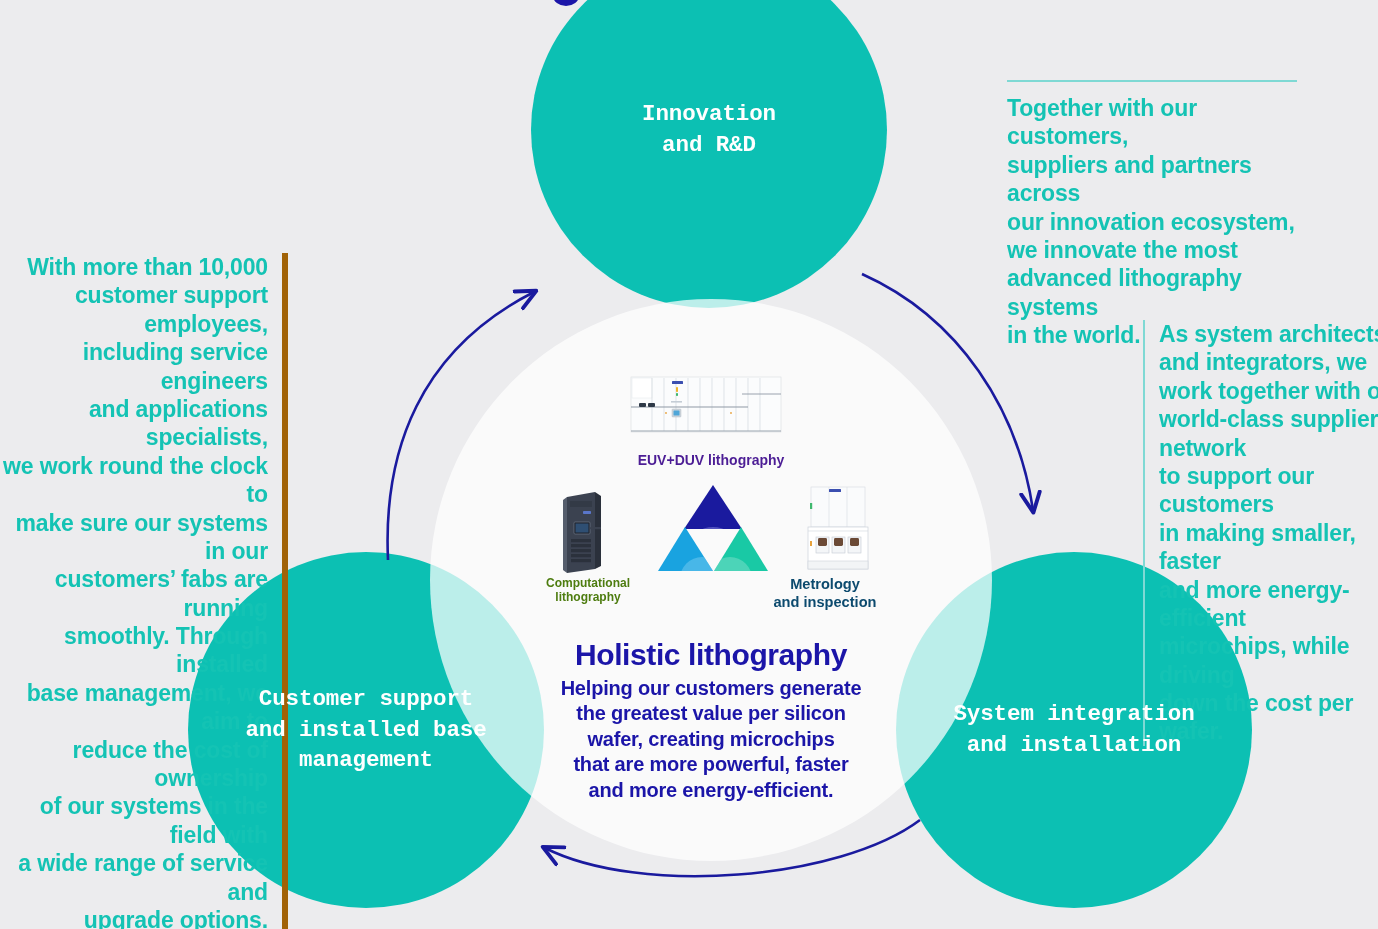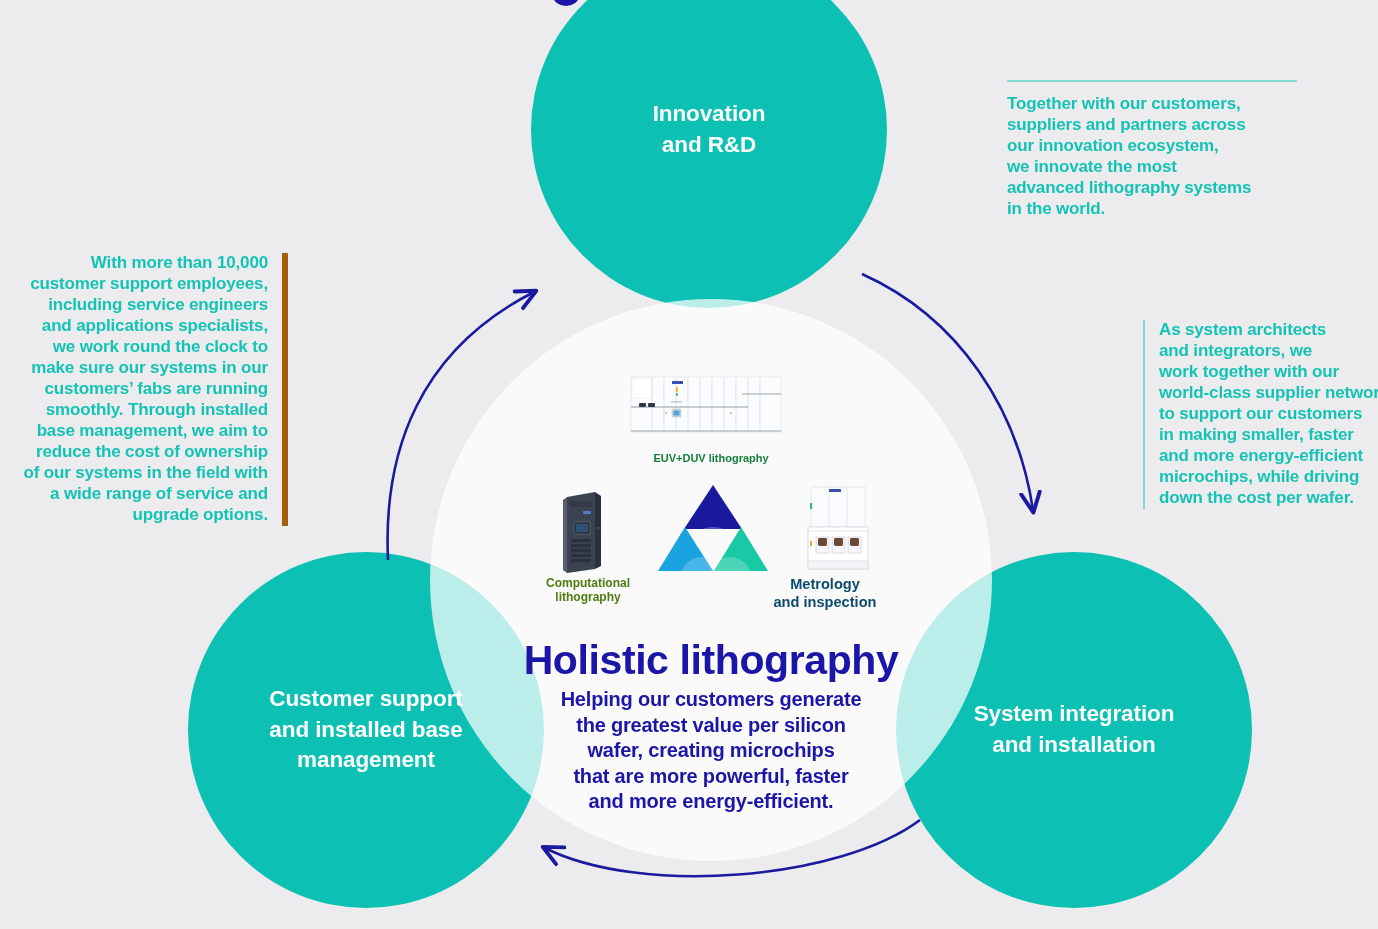--- a/index.html
+++ b/index.html
@@ -42,21 +42,21 @@
     width: 356px; height: 356px;
   }
   #lobe-left {
     left: 188px; top: 552px;
     width: 356px; height: 356px;
   }
   #lobe-right {
     left: 896px; top: 552px;
     width: 356px; height: 356px;
   }
-  .lobe .lobe-label { position: relative; z-index: 3; white-space: pre-line; }
+  .lobe .lobe-label { position: relative; z-index: 3; white-space: pre-line; font-family: Liberation Mono, monospace; }
 
   
   #center-disc {
     position: absolute;
     left: 430px; top: 299px;
     width: 562px; height: 562px;
     border-radius: 50%;
     background: rgba(255,255,255,0.72);
   }
 
@@ -66,21 +66,21 @@
     left: 0; top: 0;
     width: 1378px; height: 929px;
     pointer-events: none;
   }
 
   
   .note {
     position: absolute;
     color: #14c3b4;
     font-weight: bold;
-    font-size: 17px;
+    font-size: 23px;
     line-height: 1.235;
     letter-spacing: -0.15px;
     white-space: pre-line;
   }
   #note-top-right {
     left: 1007px; top: 80px;
     width: 290px;
     border-top: 2px solid #7fd9d4;
     padding-top: 12px;
   }
@@ -108,22 +108,22 @@
 
   .prod-caption {
     position: absolute;
     text-align: center;
     font-weight: bold;
     line-height: 1.2;
     white-space: pre-line;
   }
   #cap-euv {
     left: 131px; top: 153px; width: 300px;
-    font-size: 11px;
-    color: #15803d;
+    font-size: 14px;
+    color: #4c1d95;
   }
   #cap-comp {
     left: 63px; top: 277px; width: 190px;
     font-size: 12px;
     color: #4d7c0f;
   }
   #cap-metro {
     left: 300px; top: 277px; width: 190px;
     font-size: 14.6px;
     color: #0c4a6e;
@@ -156,21 +156,21 @@
 
   #holistic-block {
     position: absolute;
     left: 31px; top: 340px;
     width: 500px;
     text-align: center;
     color: #1b15a8;
   }
   #holistic-title {
     font-weight: bold;
-    font-size: 41px;
+    font-size: 30px;
     letter-spacing: -0.4px;
     line-height: 1.05;
     margin-bottom: 5px;
   }
   #holistic-body {
     font-weight: bold;
     font-size: 20px;
     line-height: 1.28;
     letter-spacing: -0.2px;
     white-space: pre-line;

